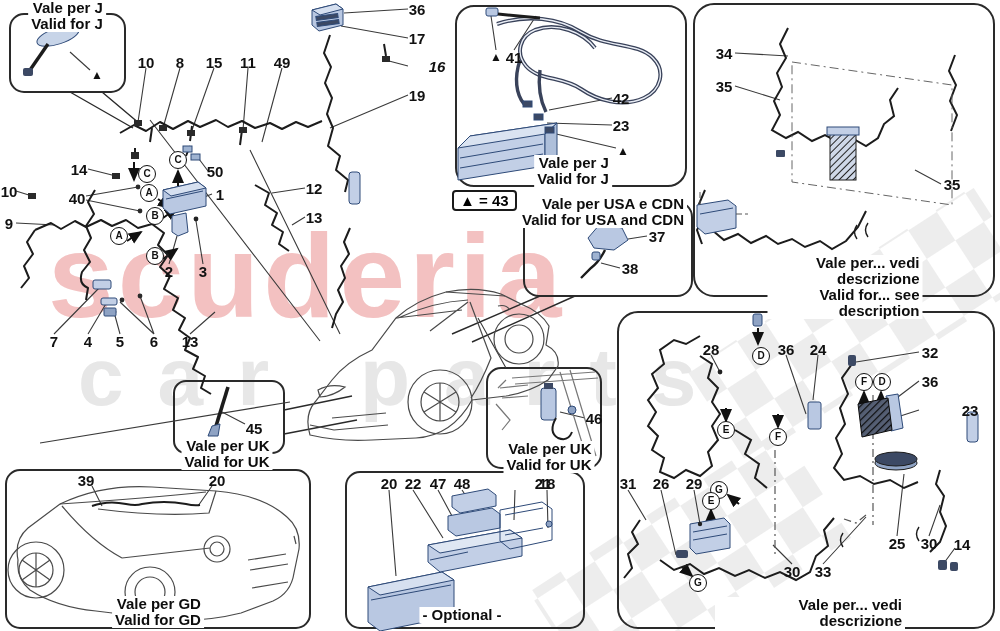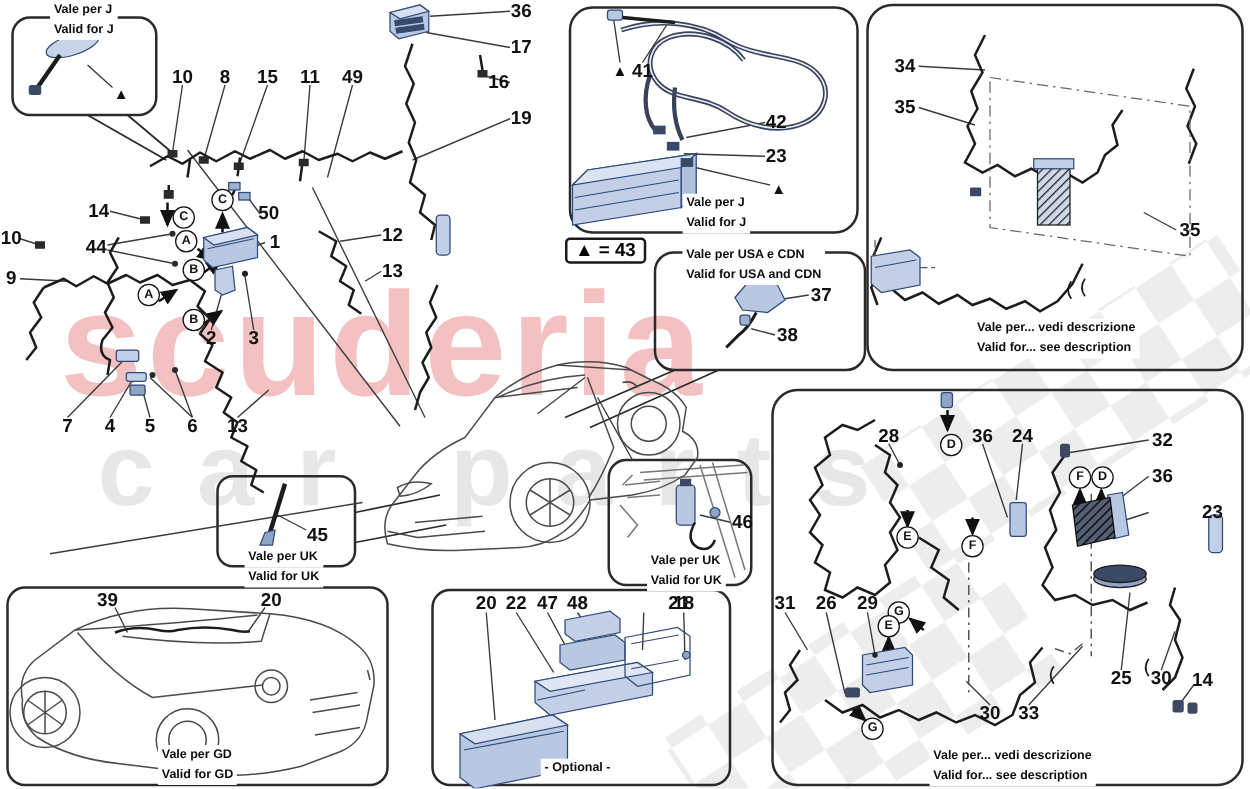--- a/index.html
+++ b/index.html
@@ -9,22 +9,22 @@
             letter-spacing:4px;color:#f3c1c1;white-space:nowrap;z-index:1;}
   .wm-sub{position:absolute;left:78px;top:330px;font-size:82px;font-weight:700;
           letter-spacing:34px;color:#e7e7e7;white-space:nowrap;z-index:1;text-align:center;}
   svg.art{position:absolute;left:0;top:0;z-index:2;}
   .callout-layer{position:absolute;left:0;top:0;width:100%;height:100%;z-index:3;}
   .co{position:absolute;transform:translate(-50%,-50%);color:#111;white-space:nowrap;}
   .co-num{font-size:15px;font-weight:700;}
   .co-circle{width:16px;height:16px;border:1.6px solid #111;border-radius:50%;
              font-size:10px;font-weight:700;line-height:15px;text-align:center;background:#fff;}
   .co-tri{font-size:12px;}
-  .btitle{position:absolute;transform:translateX(-50%);text-align:left;z-index:3;
-          font-size:10px;font-weight:700;color:#0d0d0d;line-height:16px;}
+  .btitle{position:absolute;transform:translateX(-50%);text-align:right;z-index:3;
+          font-size:15px;font-weight:700;color:#0d0d0d;line-height:16px;}
   .btitle span{display:block;background:#fff;padding:0 3px;}
   .legendbox{position:absolute;left:452px;top:190px;border:2px solid #1a1a1a;border-radius:4px;
              padding:0 6px;font-size:15px;font-weight:700;background:#fff;z-index:3;}
 </style>
 </head>
 <body>
 
 <div class="stage">
 
   <div class="wm-brand">scuderia</div>
@@ -293,24 +293,24 @@
   </svg>
 
   <div class="callout-layer">
       <span class="co co-num" style="left: 146px; top: 62px;">10</span>
       <span class="co co-num" style="left: 180px; top: 62px;">8</span>
       <span class="co co-num" style="left: 214px; top: 62px;">15</span>
       <span class="co co-num" style="left: 248px; top: 62px;">11</span>
       <span class="co co-num" style="left: 282px; top: 62px;">49</span>
       <span class="co co-num" style="left: 417px; top: 9px;">36</span>
       <span class="co co-num" style="left: 417px; top: 38px;">17</span>
-      <span class="co co-num" style="left: 399px; top: 66px;">16</span>
+      <span class="co co-num" style="left: 437px; top: 66px; font-style: italic;">16</span>
       <span class="co co-num" style="left: 417px; top: 95px;">19</span>
       <span class="co co-num" style="left: 79px; top: 169px;">14</span>
-      <span class="co co-num" style="left: 77px; top: 198px;">44</span>
+      <span class="co co-num" style="left: 77px; top: 198px;">40</span>
       <span class="co co-num" style="left: 9px; top: 191px;">10</span>
       <span class="co co-num" style="left: 9px; top: 223px;">9</span>
       <span class="co co-num" style="left: 215px; top: 171px;">50</span>
       <span class="co co-num" style="left: 220px; top: 194px;">1</span>
       <span class="co co-num" style="left: 314px; top: 188px;">12</span>
       <span class="co co-num" style="left: 314px; top: 217px;">13</span>
       <span class="co co-num" style="left: 169px; top: 271px;">2</span>
       <span class="co co-num" style="left: 203px; top: 271px;">3</span>
       <span class="co co-num" style="left: 54px; top: 341px;">7</span>
       <span class="co co-num" style="left: 88px; top: 341px;">4</span>

